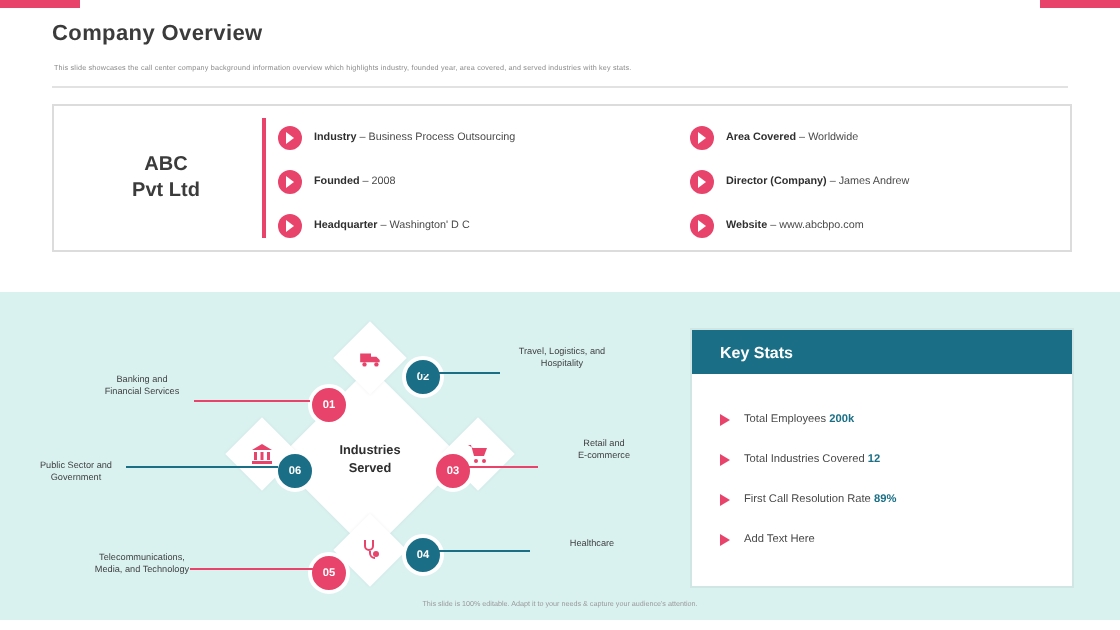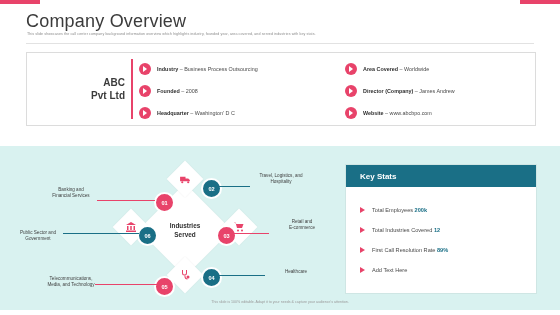--- a/index.html
+++ b/index.html
@@ -3,27 +3,27 @@
 <meta charset="utf-8">
 <style>
   html,body{margin:0;padding:0;}
   body{width:560px;height:315px;background:#ffffff;font-family:"Liberation Sans",sans-serif;overflow:hidden;}
   .slide{position:relative;width:560px;height:315px;background:#ffffff;}
 
   
   .accent-left{position:absolute;left:0;top:0;width:40px;height:4px;background:#e8436a;}
   .accent-right{position:absolute;right:0;top:0;width:40px;height:4px;background:#e8436a;}
 
-  .title{position:absolute;left:26px;top:11px;font-size:18px;font-weight:normal;color:#3b3b3b;letter-spacing:.2px;}
+  .title{position:absolute;left:26px;top:11px;font-size:11px;font-weight:bold;color:#3b3b3b;letter-spacing:.2px;}
   .subtitle{position:absolute;left:27px;top:32px;font-size:3.6px;color:#8a8a8a;letter-spacing:.1px;}
   .divider{position:absolute;left:26px;top:43px;width:508px;height:1px;background:#e2e2e2;}
 
   
   .info-panel{position:absolute;left:26px;top:52px;width:508px;height:72px;border:1px solid #dcdcdc;background:#ffffff;}
-  .abc-box{position:absolute;left:14px;top:10px;width:84px;height:52px;display:flex;flex-direction:column;align-items:flex-end;justify-content:center;}
+  .abc-box{position:absolute;left:14px;top:10px;width:84px;height:52px;display:flex;flex-direction:column;align-items:center;justify-content:center;}
   .abc-box .l1{font-size:10px;font-weight:bold;color:#3b3b3b;line-height:13px;}
   .abc-box .l2{font-size:10px;font-weight:bold;color:#3b3b3b;line-height:13px;}
   .vbar{position:absolute;left:104px;top:6px;width:2px;height:60px;background:#e8436a;}
 
   .col-a{position:absolute;left:112px;top:10px;width:200px;}
   .col-b{position:absolute;left:318px;top:10px;width:185px;}
   .row{display:flex;align-items:flex-start;margin-bottom:9px;height:13px;}
   .bullet{width:12px;height:12px;border-radius:50%;background:#e8436a;position:relative;flex:0 0 12px;margin-right:6px;margin-top:0px;}
   .bullet:after{content:"";position:absolute;left:4px;top:3px;width:0;height:0;border-left:4px solid #fff;border-top:3px solid transparent;border-bottom:3px solid transparent;}
   .rowtext{font-size:5.4px;color:#4a4a4a;line-height:12px;white-space:nowrap;}

